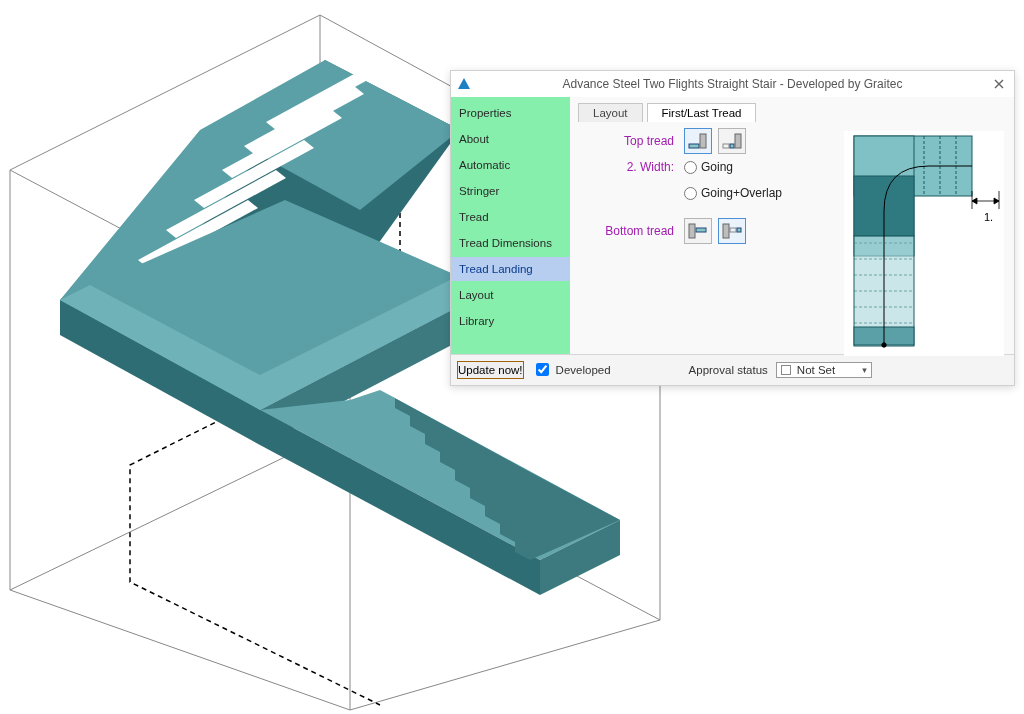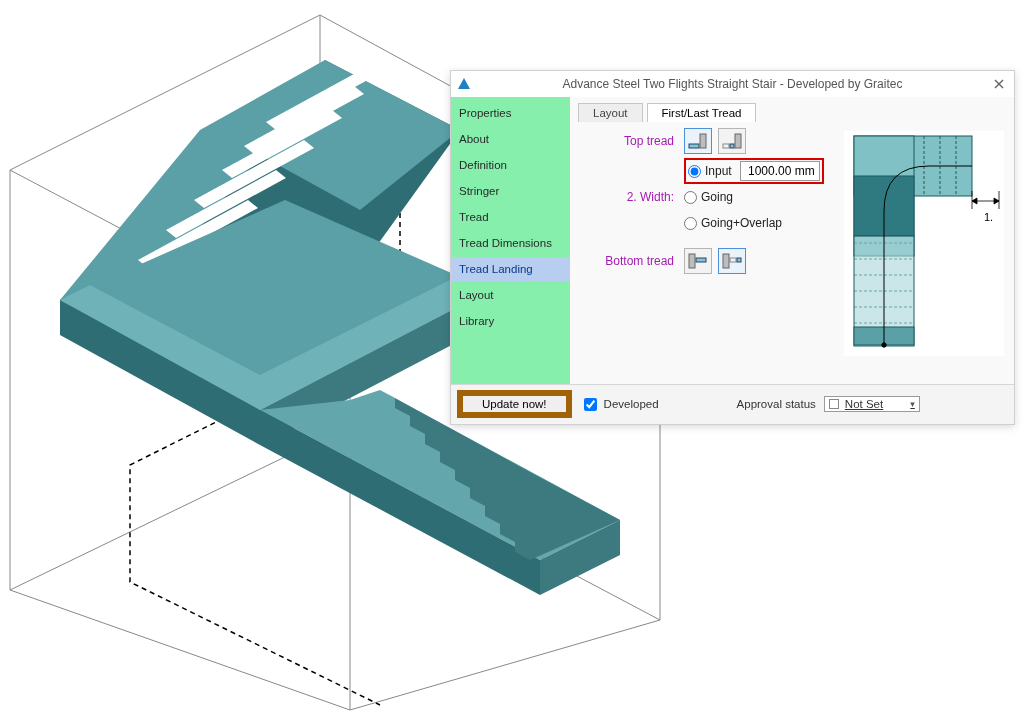--- a/index.html
+++ b/index.html
@@ -162,35 +162,34 @@
     clear: both;
     border-top: 1px solid #d6d6d6;
     padding: 5px 6px 6px 6px;
     display: flex;
     align-items: center;
     gap: 8px;
     background: #f4f4f4;
     font-size: 11.5px;
   }
   .btn {
-    border: 6px solid #a16207;
+    border: 1px solid #a16207;
     background: #efefef;
-    padding: 2px 19px;
+    padding: 2px 0;
     cursor: pointer;
     font-size: 11.5px;
   }
   .dropdown {
     border: 1px solid #9a9a9a;
     background: #fff;
     padding: 1px 4px;
     display: inline-flex;
     align-items: center;
     gap: 6px;
     min-width: 96px;
-    text-decoration: underline;
   }
   .dropdown .caret { margin-left:auto; font-size:9px; color:#555; }
   .swatch { width:10px; height:10px; border:1px solid #888; background:#fff; display:inline-block; }
 
 </style>
 </head>
 <body>
 
 <div class="viewport">
   <svg width="700" height="714" viewBox="0 0 700 714">
@@ -257,21 +256,21 @@
           <line x1="9" y1="1" x2="1" y2="9" stroke="#666" stroke-width="1.4"></line>
         </svg>
     </span>
   </div>
 
   <div class="dialog-body">
 
     <div class="side-nav">
       <div class="nav-item big-gap">Properties</div>
       <div class="nav-item big-gap">About</div>
-      <div class="nav-item big-gap">Definition</div>
+      <div class="nav-item big-gap">Automatic</div>
       <div class="nav-item big-gap">Stringer</div>
       <div class="nav-item big-gap">Tread</div>
       <div class="nav-item big-gap">Tread Dimensions</div>
       <div class="nav-item selected big-gap">Tread Landing</div>
       <div class="nav-item big-gap">Layout</div>
       <div class="nav-item big-gap">Library</div>
     </div>
 
     <div class="main-area">
       <div class="tabs">
@@ -289,30 +288,20 @@
         </div>
         <div class="icon-btn">
           <svg width="20" height="18" viewBox="0 0 20 18">
               <rect x="1" y="12" width="6" height="4" fill="none" stroke="#888"></rect>
               <rect x="8" y="12" width="4" height="4" fill="#86c5c8" stroke="#247"></rect>
               <rect x="13" y="2" width="6" height="14" fill="#bdbdbd" stroke="#666"></rect>
             </svg>
         </div>
       </div>
 
-      <div class="group" style="margin-top:4px;">
-        <div class="label"></div>
-        <span class="highlight-red">
-          <span class="radio-row">
-            <input type="radio" checked="" style="">
-            <label>Input</label>
-          </span>
-          <input class="value-box" value="1000.00 mm" style="">
-        </span>
-      </div>
 
       <div class="group">
         <div class="label">2. Width:</div>
         <span class="radio-row">
           <input type="radio" style="">
           <label>Going</label>
         </span>
       </div>
 
       <div class="group">

